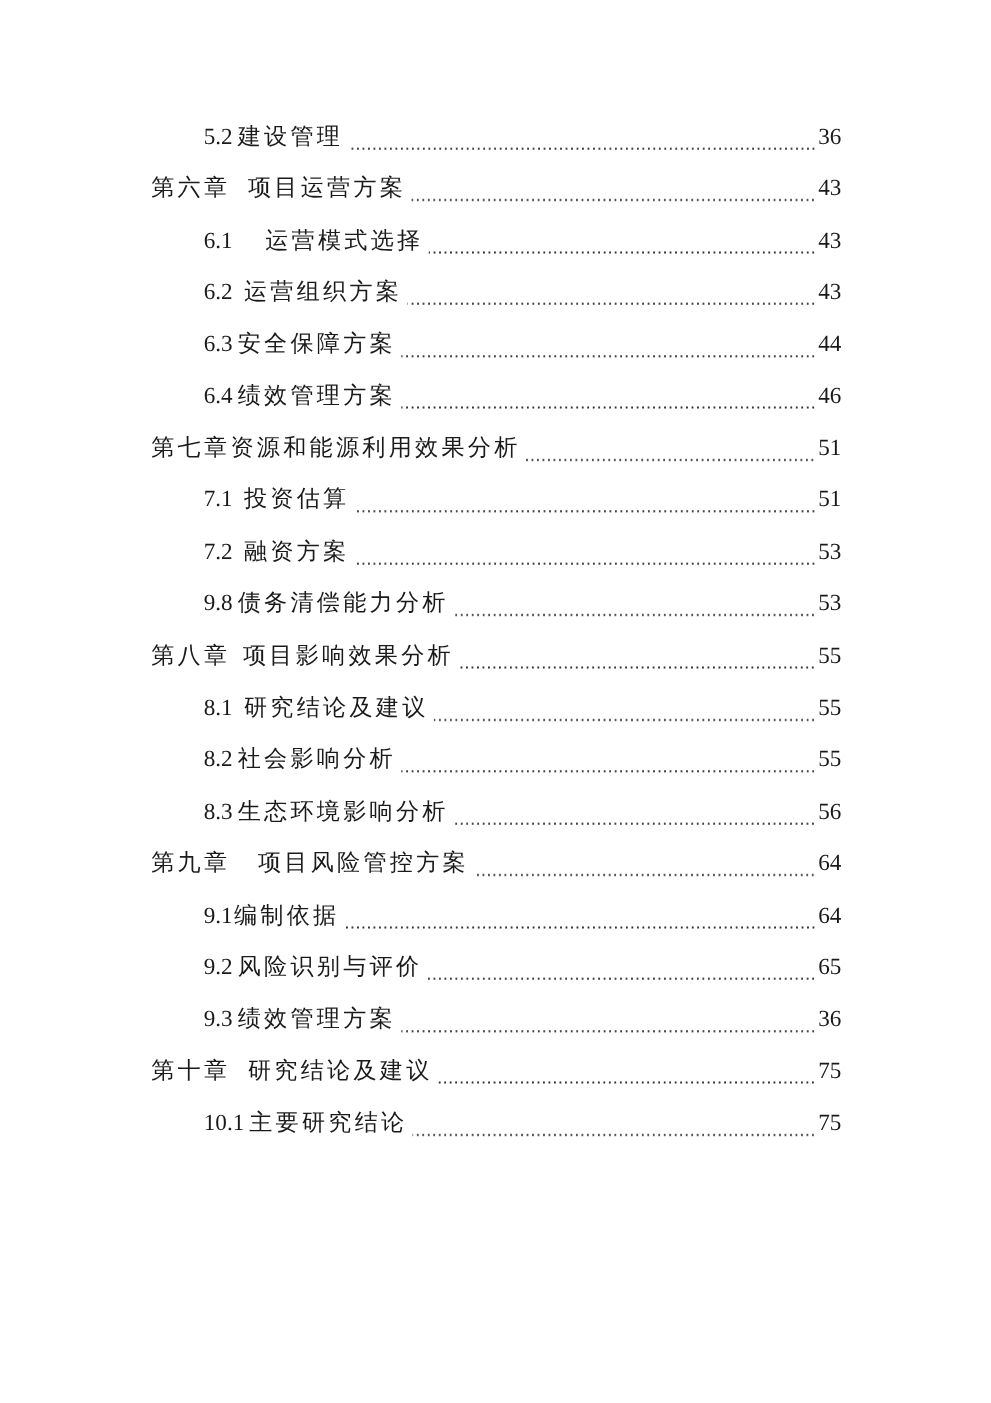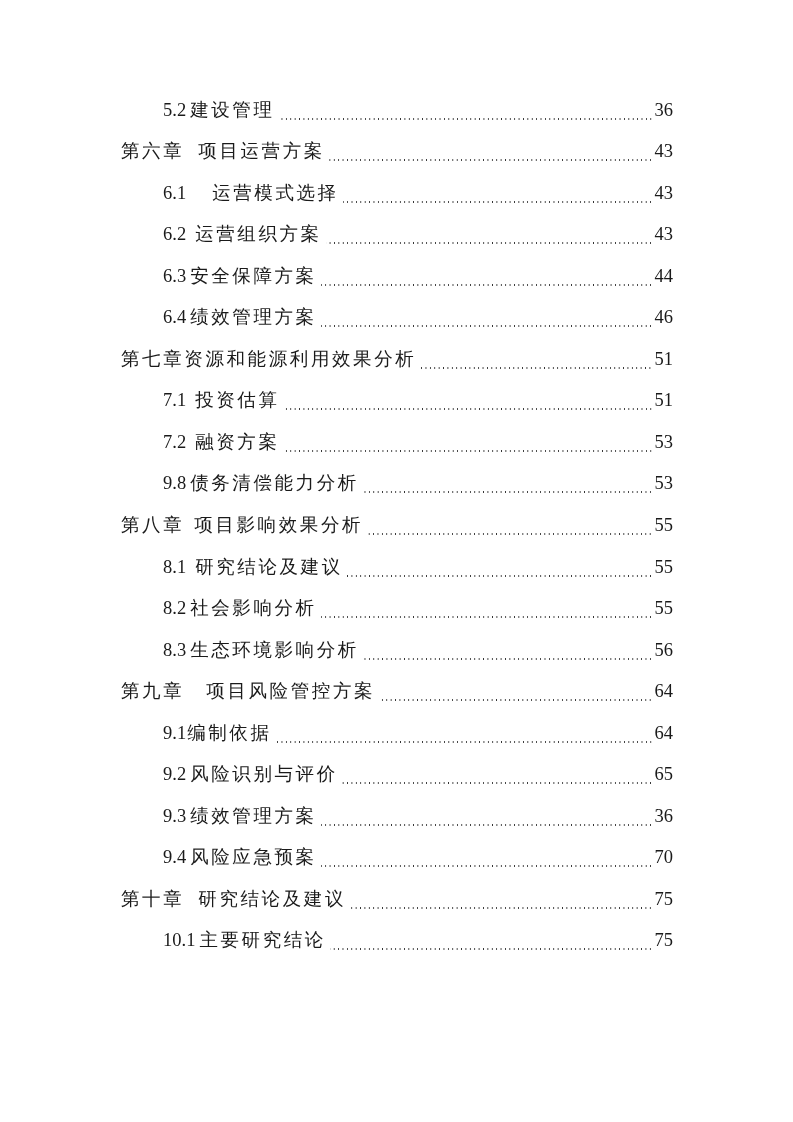--- a/index.html
+++ b/index.html
@@ -132,25 +132,20 @@
       <span class="leader"></span>
       <span class="page-num">65</span>
     </div>
 
     <div class="entry sub">
       <span class="label"><span class="num">9.3</span><span>绩效管理方案</span></span>
       <span class="leader"></span>
       <span class="page-num">36</span>
     </div>
 
-    <div class="entry sub">
-      <span class="label"><span class="num">9.4</span><span>风险应急预案</span></span>
-      <span class="leader"></span>
-      <span class="page-num">70</span>
-    </div>
 
     <div class="entry">
       <span class="label"><span style="margin-right:14px">第十章</span><span>研究结论及建议</span></span>
       <span class="leader"></span>
       <span class="page-num">75</span>
     </div>
 
     <div class="entry sub">
       <span class="label"><span class="num">10.1</span><span>主要研究结论</span></span>
       <span class="leader"></span>

